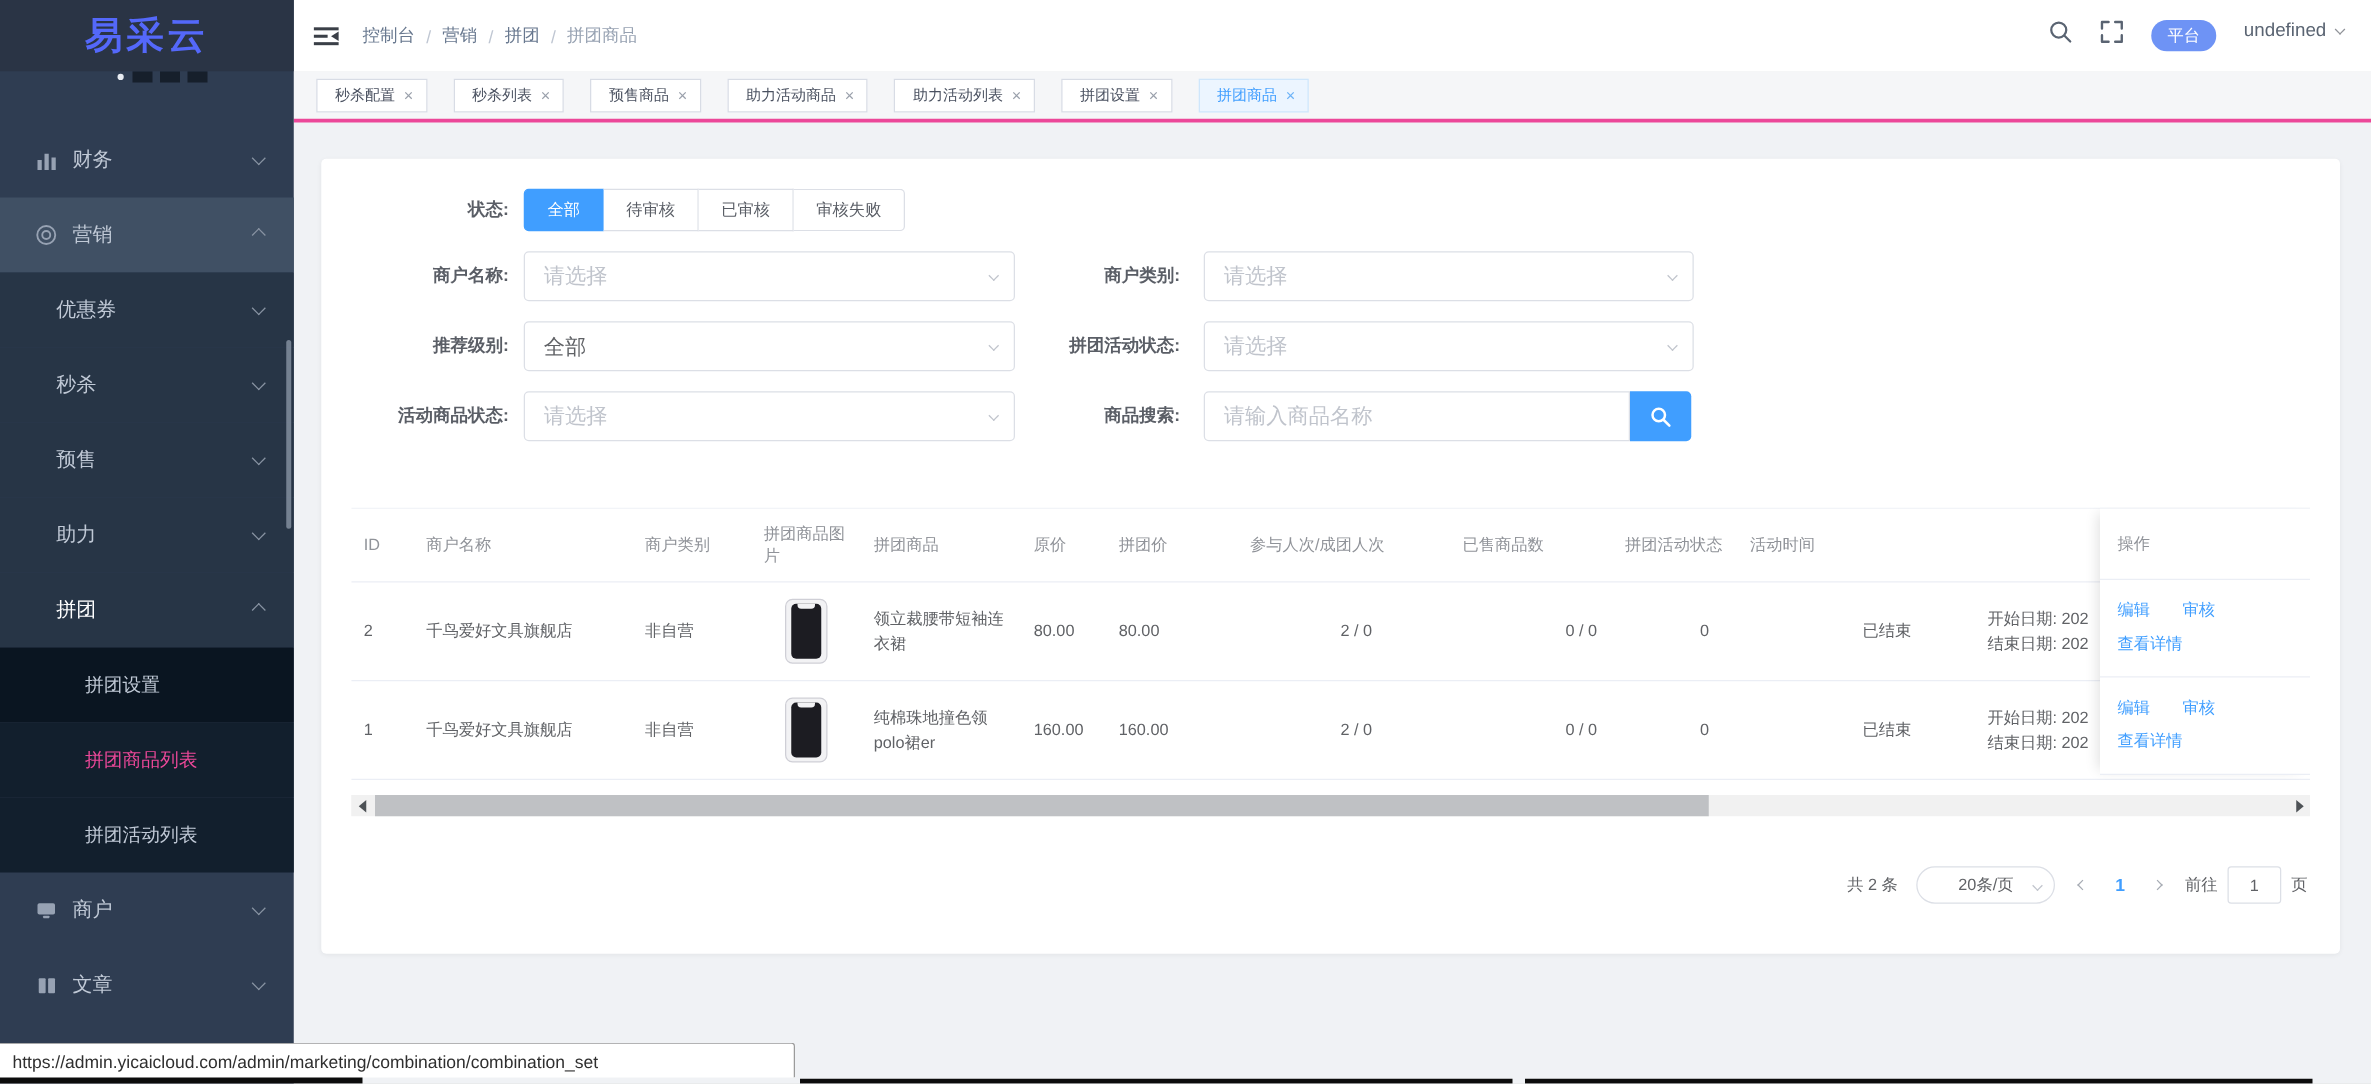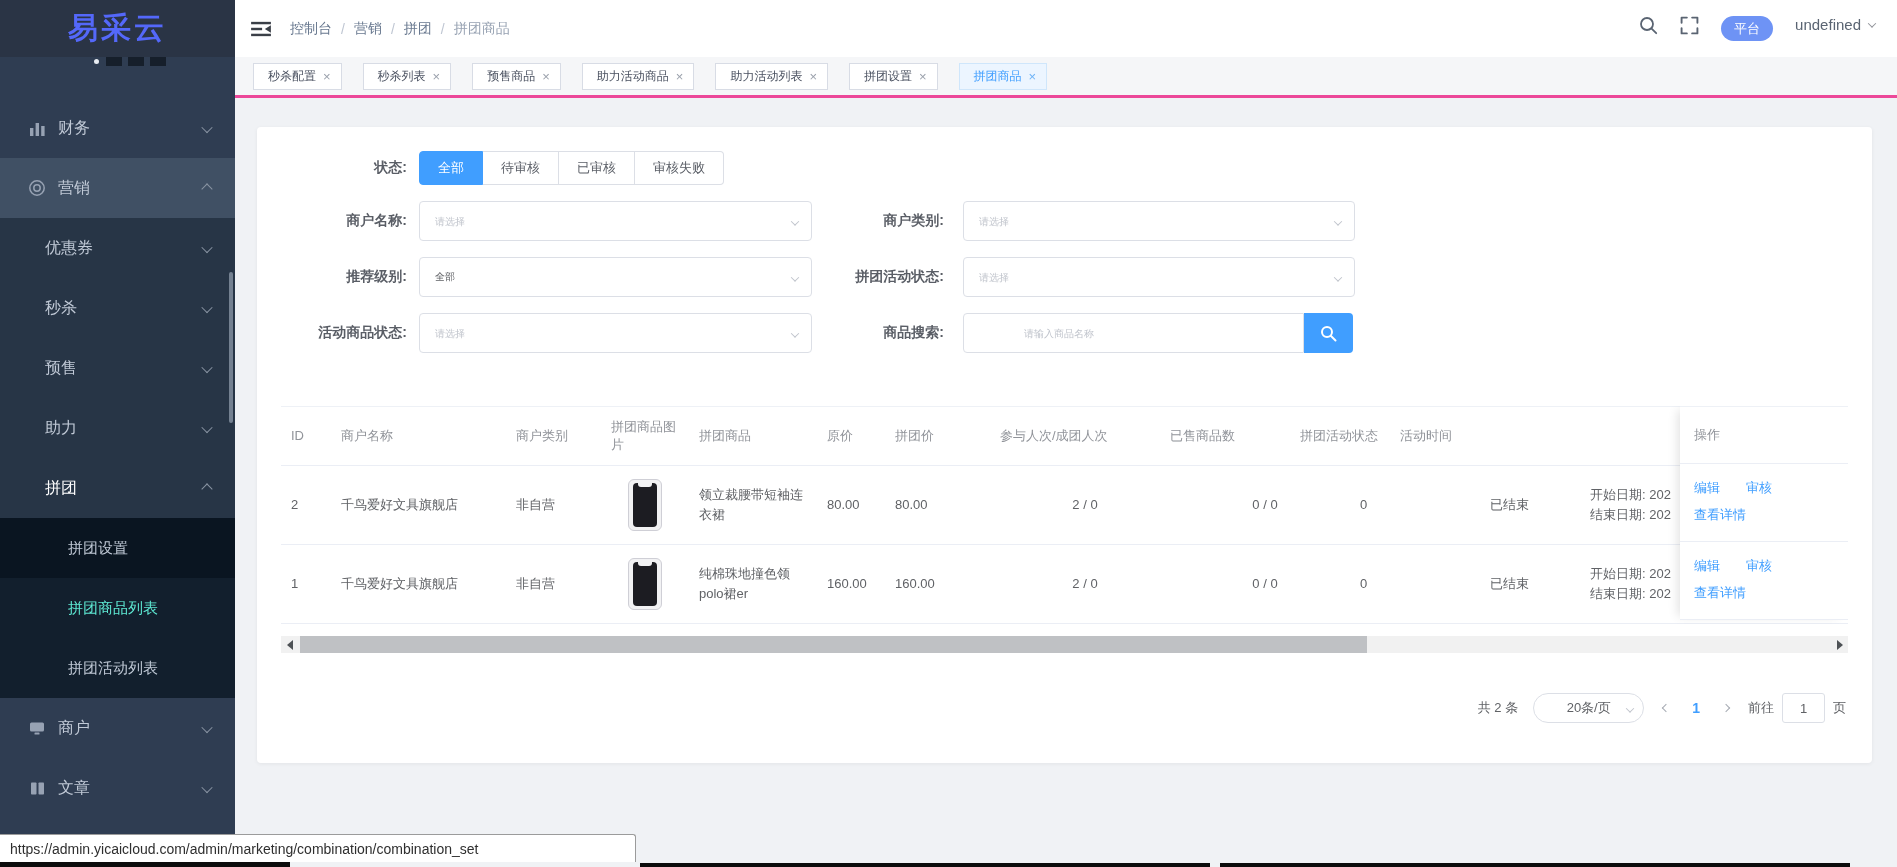--- a/index.html
+++ b/index.html
@@ -16,21 +16,21 @@
   .nav { margin-top:30px; }
   .s-item { height:60px; display:flex; align-items:center; position:relative; font-size:16px; color:#c0c9d6; cursor:pointer; }
   .s-item .chev-wrap { position:absolute; right:24px; color:#8994a3; }
   .lvl1 { padding-left:28px; }
   .lvl1 .s-ico { width:18px; height:18px; margin-right:12px; display:flex; align-items:center; justify-content:center; }
   .row-marketing { background:#405064; }
   .lvl2 { padding-left:45px; background:#273546; }
   .lvl3 { padding-left:68px; background:#121f2d; font-size:15px; }
   .row-gbset { background:#0a1521; }
   .txt-white { color:#ffffff; }
-  .txt-active { color:#5eead4; }
+  .txt-active { color:#ec4899; }
   .side-scrollbar { position:absolute; right:2px; top:272px; width:4px; height:151px; background:rgba(180,192,207,.55); border-radius:2px; }
 
   
   .main { position:absolute; left:235px; top:0; right:0; height:867px; display:flex; flex-direction:column; }
   .topbar { height:57px; background:#fff; display:flex; align-items:center; padding:0 22px 0 15px; flex:none; }
   .hamburger { width:22px; height:22px; cursor:pointer; display:flex; align-items:center; }
   .breadcrumb { margin-left:18px; font-size:14px; color:#68788f; display:flex; gap:9px; align-items:center; }
   .bc-sep { color:#bfc6d2; }
   .bc-last { color:#97a2b2; }
   .top-right { margin-left:auto; display:flex; align-items:flex-start; gap:22px; }
@@ -52,25 +52,25 @@
   .f-row { display:flex; align-items:center; margin-bottom:16px; }
   .f-label { width:126px; text-align:right; font-size:14px; color:#5a5e66; font-weight:bold; margin-right:12px; flex:none; }
   .f-label2 { width:132px; text-align:right; font-size:14px; color:#5a5e66; font-weight:bold; margin-right:19px; flex:none; }
   .rg { display:flex; height:34px; }
   .rg-btn { border:1px solid #dcdfe6; border-left:none; padding:0 18px; display:flex; align-items:center; font-size:13px; color:#5a5e66; background:#fff; cursor:pointer; }
   .rg-btn.first { border-left:1px solid #dcdfe6; border-radius:4px 0 0 4px; }
   .rg-btn.last { border-radius:0 4px 4px 0; }
   .rg-btn.active { background:#409eff; border-color:#409eff; color:#fff; }
   .f-field { width:393px; height:40px; border:1px solid #dcdfe6; border-radius:4px; position:relative; display:flex; align-items:center; background:#fff; }
   .f-field.w2 { width:392px; }
-  .f-field input { border:none; outline:none; background:none; width:100%; padding:0 32px 0 15px; font-size:10px; color:#606266; font-family:inherit; }
+  .f-field input { border:none; outline:none; background:none; width:100%; padding:0 32px 0 15px; font-size:17px; color:#606266; font-family:inherit; }
   .f-field input::placeholder { color:#c0c4cc; }
   .f-field .sel-chev { position:absolute; right:13px; color:#c0c4cc; }
   .search-wrap { display:flex; }
-  .f-field.search { width:341px; border-radius:4px 0 0 4px;padding-left:45px; }
+  .f-field.search { width:341px; border-radius:4px 0 0 4px; }
   .f-field.search input { padding-right:15px; }
   .search-btn { width:49px; height:40px; background:#409eff; border:none; border-radius:0 4px 4px 0; display:flex; align-items:center; justify-content:center; cursor:pointer; }
 
   
   .table-zone { position:relative; margin-top:53px; overflow:hidden; }
   .tbl { width:1719px; }
   .t-row { display:flex; border-bottom:1px solid #ebeef5; }
   .t-head { border-top:1px solid #eef1f6; }
   .t-cell { padding:0 10px; display:flex; align-items:center; font-size:13px; }
   .t-head .t-cell { color:#909399; height:58px; line-height:18px; }

